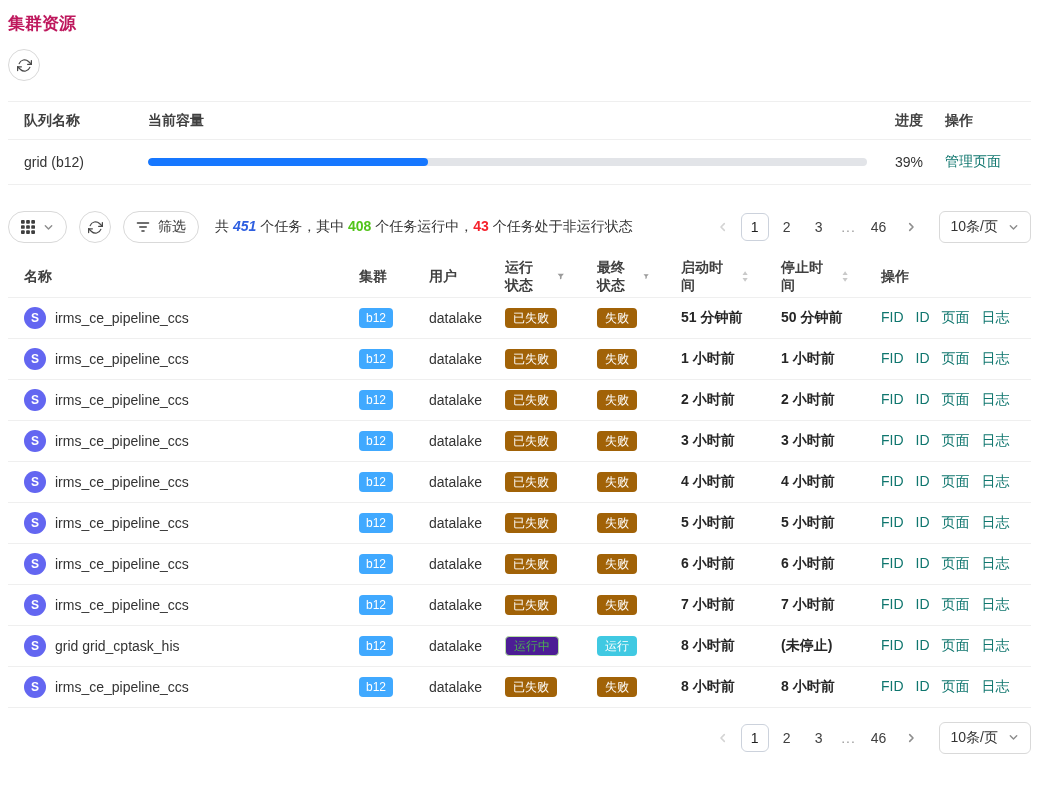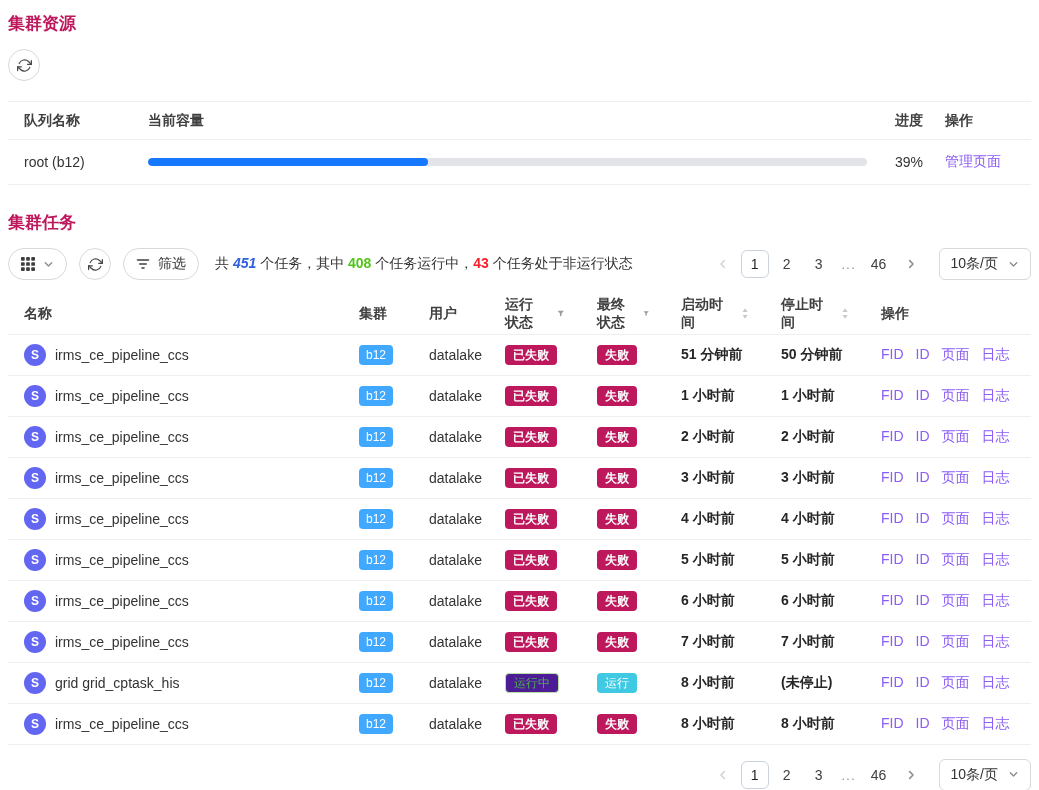--- a/index.html
+++ b/index.html
@@ -26,21 +26,21 @@
 
   .res-table th { height:38px; border-top:1px solid #efefef; border-bottom:1px solid #efefef; padding:0 16px; }
   .res-table td { height:45px; border-bottom:1px solid #efefef; padding:0 16px; }
   .res-table .col-capacity { padding-left:0; }
   .res-table .col-progress { text-align:right; padding:0 12px 0 0; }
   .res-table .col-action { padding-left:10px; }
 
   .progress-track { height:8px; background:#e2e4e8; border-radius:4px; overflow:hidden; }
   .progress-fill { height:100%; background:#1677ff; border-radius:4px; width:0; }
 
-  .link { color:#8b5cf6; text-decoration:none; cursor:pointer; }
+  .link { color:#0f766e; text-decoration:none; cursor:pointer; }
 
   .tasks-section { margin-top:26px; }
   .toolbar { display:flex; align-items:center; gap:12px; margin-bottom:14px; }
   .summary { margin-left:4px; white-space:nowrap; color:#333; }
   .n-total   { color:#2e5fe0; font-weight:700;font-style:italic; }
   .n-running { color:#52c41a; font-weight:700; }
   .n-stopped { color:#f5222d; font-weight:700; }
 
   .toolbar .pagination { margin-left:auto; }
   .pagination { display:flex; align-items:center; gap:4px; }
@@ -63,21 +63,21 @@
   .task-table td { height:41px; border-bottom:1px solid #efefef; padding:0 16px; }
   .th-flex { display:inline-flex; align-items:center; gap:14px; }
 
   .cell-name-inner { display:flex; align-items:center; gap:9px; }
   .avatar {
     width:22px; height:22px; border-radius:50%; background:#6366f1; color:#fff;
     font-size:12px; font-weight:700; display:inline-flex; align-items:center; justify-content:center; flex:none;
   }
   .tag-blue { display:inline-block; background:#40a9ff; color:#fff; font-size:12px; line-height:20px; padding:0 7px; border-radius:4px; }
   .badge { display:inline-block; font-size:12px; line-height:20px; padding:0 8px; border-radius:4px; }
-  .badge-error { background:#be185d; color:#fff;font-weight:bold; }
+  .badge-error { background:#a16207; color:#fff; }
   .badge-success { background:#4c1d95; color:#4caf50; border:1px solid #b7dfa4; line-height:18px; }
   .badge-processing { background:#40c9e2; color:#fff; }
   .time span { font-weight:700; color:#262626; }
   .ops .link { margin-right:12px; }
   .ops .link:last-child { margin-right:0; }
 
   .footer-bar { display:flex; justify-content:flex-end; margin-top:14px; }
 </style>
 </head>
 <body>
@@ -106,35 +106,34 @@
       <thead>
         <tr>
           <th>队列名称</th>
           <th class="col-capacity">当前容量</th>
           <th class="col-progress">进度</th>
           <th class="col-action">操作</th>
         </tr>
       </thead>
       <tbody>
         <tr>
-          <td>root (b12)</td>
+          <td>grid (b12)</td>
           <td class="col-capacity">
             <div class="progress-track">
               <div class="progress-fill" id="res-progress-fill" style="width: 39%;"></div>
             </div>
           </td>
           <td class="col-progress">39%</td>
           <td class="col-action"><a class="link">管理页面</a></td>
         </tr>
       </tbody>
     </table>
   </section>
 
   <section class="tasks-section">
-    <h2 class="section-title">集群任务</h2>
 
     <div class="toolbar">
       <button class="btn">
         <svg width="14" height="14" viewBox="0 0 14.2 14.2" fill="#3f3f3f">
             <rect x="0" y="0" width="3.8" height="3.8" rx="0.9"></rect>
             <rect x="5.2" y="0" width="3.8" height="3.8" rx="0.9"></rect>
             <rect x="10.4" y="0" width="3.8" height="3.8" rx="0.9"></rect>
             <rect x="0" y="5.2" width="3.8" height="3.8" rx="0.9"></rect>
             <rect x="5.2" y="5.2" width="3.8" height="3.8" rx="0.9"></rect>
             <rect x="10.4" y="5.2" width="3.8" height="3.8" rx="0.9"></rect>

